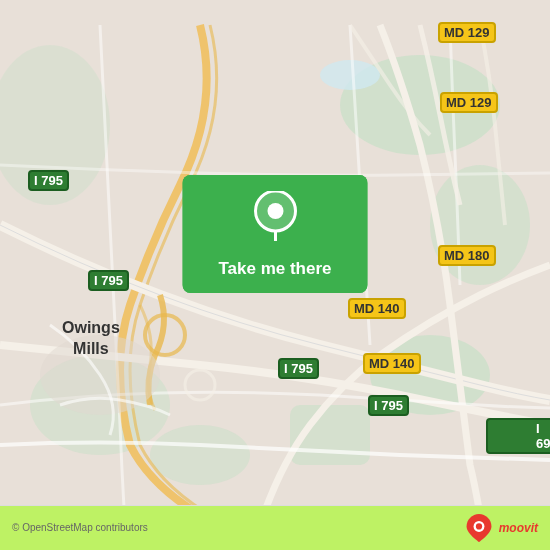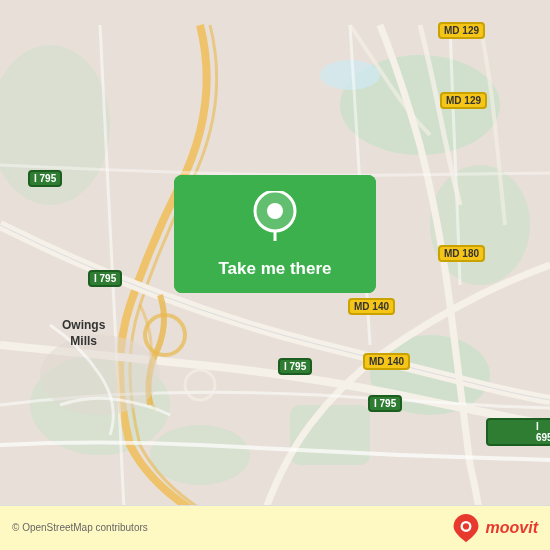--- a/index.html
+++ b/index.html
@@ -34,21 +34,21 @@
       width: 100%;
       height: 100%;
     }
 
     
     #info-bar {
       position: absolute;
       bottom: 0;
       left: 0;
       right: 0;
-      background: #fef9c3;
+      background: #bef264;
       padding: 8px 12px;
       display: flex;
       align-items: center;
       justify-content: space-between;
       border-top: 1px solid #ddd;
       z-index: 10;
     }
 
     #address-section {
       display: flex;
@@ -88,21 +88,21 @@
 
     
     #take-me-there-btn {
       position: absolute;
       top: 175px;
       left: 50%;
       transform: translateX(-50%);
       background: #3cb04d;
       border-radius: 8px;
       padding: 0;
-      width: 202px;
+      width: 185px;
       display: flex;
       flex-direction: column;
       align-items: flex-start;
       cursor: pointer;
       border: none;
       z-index: 10;
       overflow: hidden;
     }
 
     #pin-icon-area {
@@ -122,21 +122,21 @@
       font-weight: bold;
       padding: 8px 0 14px 0;
     }
 
     
     .road-badge {
       position: absolute;
       background: white;
       border: 2px solid #888;
       border-radius: 4px;
-      font-size: 10px;
+      font-size: 13px;
       font-weight: bold;
       padding: 1px 4px;
       color: #333;
       z-index: 5;
     }
 
     .road-badge.green {
       background: #2e7d32;
       color: white;
       border-color: #1b5e20;
@@ -208,21 +208,21 @@
   <div class="road-badge green" style="top:270px; left:88px;">I 795</div>
   <div class="road-badge green" style="top:358px; left:278px;">I 795</div>
   <div class="road-badge green" style="top:395px; left:368px;">I 795</div>
   <div class="road-badge green" style="top:418px; left:486px;padding-left:48px;">I 695</div>
   <div class="road-badge yellow" style="top:22px; left:438px;">MD 129</div>
   <div class="road-badge yellow" style="top:92px; left:440px;">MD 129</div>
   <div class="road-badge yellow" style="top:245px; left:438px;">MD 180</div>
   <div class="road-badge yellow" style="top:298px; left:348px;">MD 140</div>
   <div class="road-badge yellow" style="top:353px; left:363px;">MD 140</div>
 
-  <div style="position:absolute; top:318px; left:62px; font-size:12px; font-weight:600; color:#333; z-index:5; text-align:center; line-height:1.3;">Owings<br>Mills</div>
+  <div style="position:absolute; top:318px; left:62px; font-size:16px; font-weight:600; color:#333; z-index:5; text-align:center; line-height:1.3;">Owings<br>Mills</div>
 
   <button id="take-me-there-btn">
     <div id="pin-icon-area">
 
       <svg width="44" height="52" viewBox="0 0 44 52">
         <circle cx="22" cy="20" r="20" fill="white" opacity="0.2"></circle>
         <circle cx="22" cy="20" r="20" fill="none" stroke="white" stroke-width="3"></circle>
         <circle cx="22" cy="20" r="8" fill="white"></circle>
         <path d="M 22 40 Q 22 48 22 50" stroke="white" stroke-width="3" fill="none"></path>
       </svg>
@@ -234,16 +234,16 @@
     <div id="address-section">
       <span id="copyright-text">© OpenStreetMap contributors</span>
     </div>
 
     <div id="moovit-logo">
       <svg id="moovit-pin" width="32" height="36" viewBox="0 0 32 36">
         <path d="M 16 0 C 7.2 0 0 7.2 0 16 C 0 25 16 36 16 36 C 16 36 32 25 32 16 C 32 7.2 24.8 0 16 0 Z" fill="#e8392e"></path>
         <circle cx="16" cy="16" r="7" fill="white"></circle>
         <circle cx="16" cy="16" r="4" fill="#e8392e"></circle>
       </svg>
-      <span id="moovit-text" style="font-size:16px; font-weight:bold; color:#e8392e; font-style:italic;">moovit</span>
+      <span id="moovit-text" style="font-size:12px; font-weight:bold; color:#e8392e; font-style:italic;">moovit</span>
     </div>
   </div>
 </div>
 
 </body></html>

